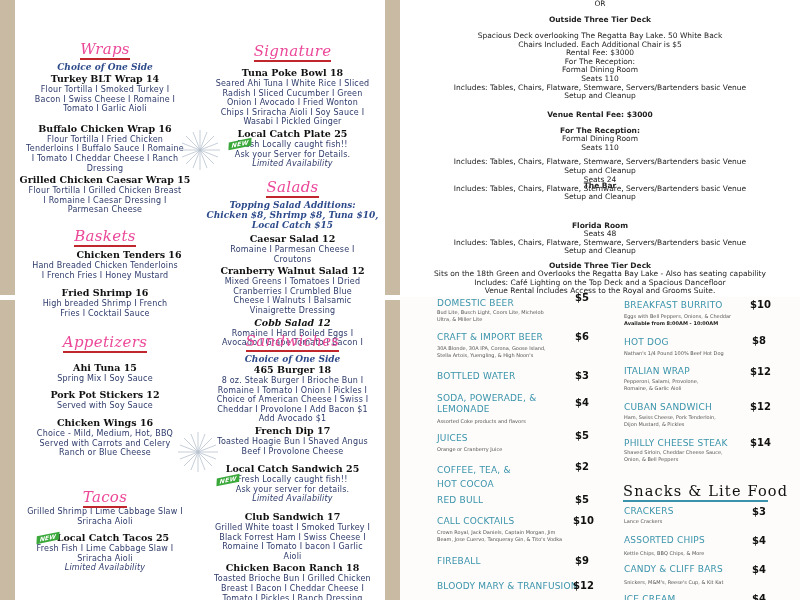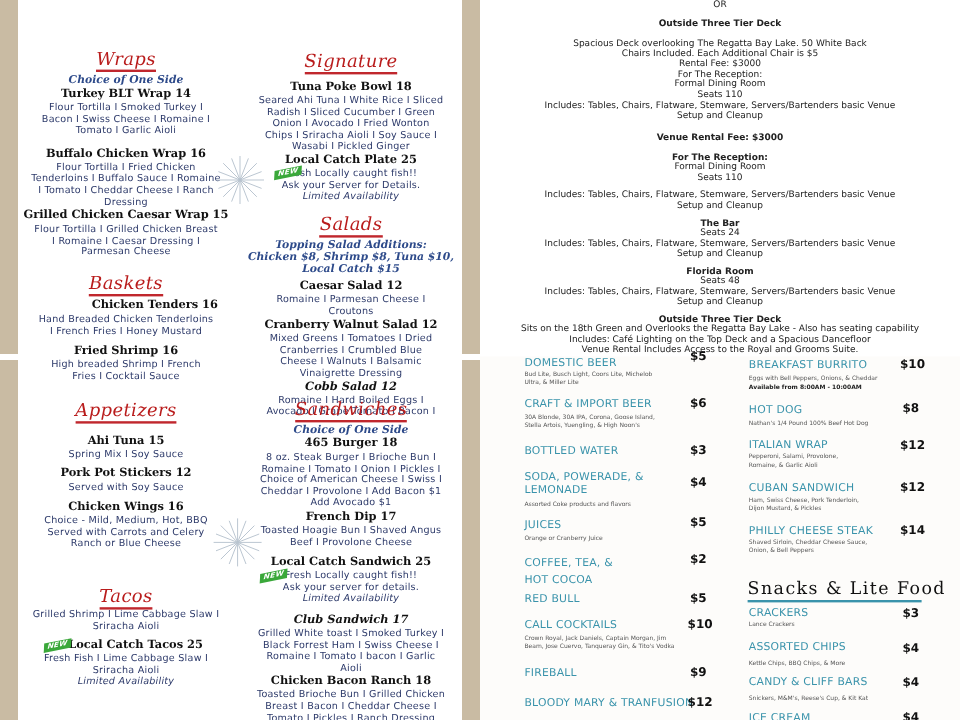--- a/index.html
+++ b/index.html
@@ -3,21 +3,21 @@
 <meta charset="utf-8">
 <style>
   * { box-sizing: border-box; margin: 0; padding: 0; }
   html, body { width: 800px; height: 600px; overflow: hidden; background: #ffffff; }
   body { position: relative; font-family: "DejaVu Sans", sans-serif; }
   .tan-strip { position: absolute; background: #c9bba3; }
 
   .script-title {
     font-family: "DejaVu Serif", serif;
     font-style: italic;
-    color: #b91c1c;
+    color: #ec4899;
     text-align: center;
     font-size: 15px;
     line-height: 16px;
     position: relative;
     display: inline-block;
     padding-bottom: 2px;
     letter-spacing: 0.3px;
     margin-top: 29px;
   }
   .script-title::after {
@@ -231,21 +231,21 @@
       <div>Toasted Hoagie Bun I Shaved Angus</div>
         <div>Beef I Provolone Cheese</div>
     </div>
     <div class="item-name" style="margin-top:7px;">Local Catch Sandwich 25</div>
     <div class="item-desc" style="position:relative;">
       <span class="new-badge" style="left:12px;top:1px;">NEW</span>
       <div>Fresh Locally caught fish!!</div>
         <div>Ask your server for details.</div>
       <div class="italic">Limited Availability</div>
     </div>
-    <div class="item-name" style="margin-top:7px;font-style:italic;">Club Sandwich 17</div>
+    <div class="item-name" style="margin-top:7px;">Club Sandwich 17</div>
     <div class="item-desc">
       <div>Grilled White toast I Smoked Turkey I</div>
         <div>Black Forrest Ham I Swiss Cheese I</div>
         <div>Romaine I Tomato I bacon I Garlic</div>
         <div>Aioli</div>
     </div>
     <div class="item-name" style="margin-top:1px;">Chicken Bacon Ranch 18</div>
     <div class="item-desc">
       <div>Toasted Brioche Bun I Grilled Chicken</div>
         <div>Breast I Bacon I Cheddar Cheese I</div>
@@ -288,21 +288,21 @@
   <div class="blk b" style="top:127px;">For The Reception:</div>
   <div class="blk" style="top:135px;">
     <div>Formal Dining Room</div>
       <div>Seats 110</div>
   </div>
   <div class="blk" style="top:158px;">
     <div>Includes: Tables, Chairs, Flatware, Stemware, Servers/Bartenders basic Venue</div>
       <div>Setup and Cleanup</div>
   </div>
   <div class="blk b" style="top:182px;">The Bar</div>
-  <div class="blk" style="top:190px;text-align:center;">
+  <div class="blk" style="top:176px;text-align:center;">
     <div>Seats 24</div>
       <div>Includes: Tables, Chairs, Flatware, Stemware, Servers/Bartenders basic Venue</div>
       <div>Setup and Cleanup</div>
   </div>
   <div class="blk b" style="top:222px;">Florida Room</div>
   <div class="blk" style="top:230px;">
     <div>Seats 48</div>
       <div>Includes: Tables, Chairs, Flatware, Stemware, Servers/Bartenders basic Venue</div>
       <div>Setup and Cleanup</div>
   </div>

